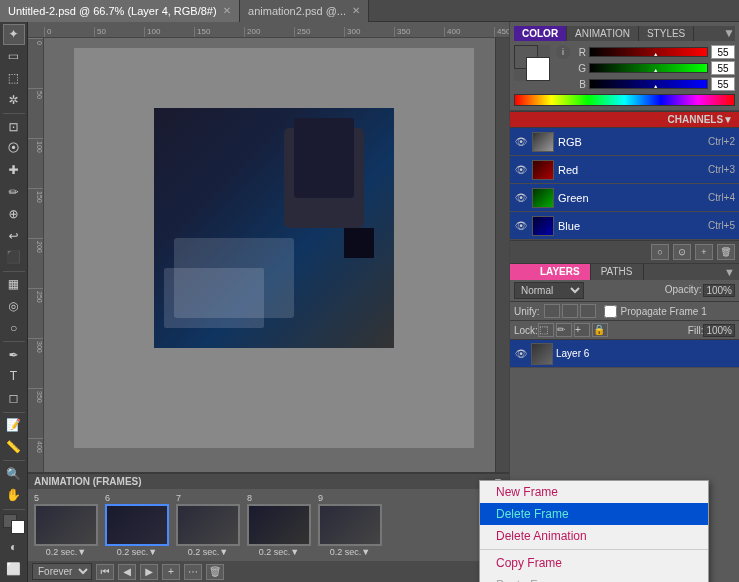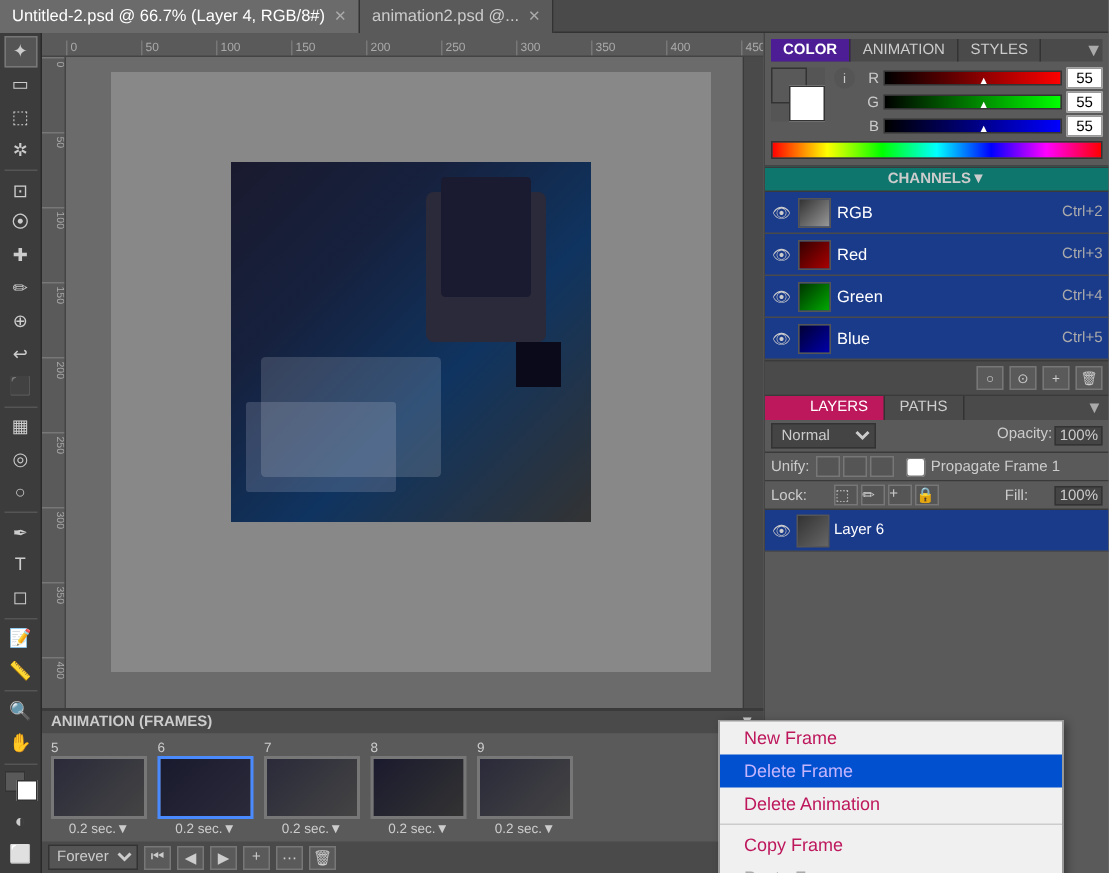--- a/index.html
+++ b/index.html
@@ -298,27 +298,27 @@
       margin-top: 3px;
       border: 1px solid #333;
     }
 
     
     .channels-panel {
       background: #5a5a5a;
       flex-shrink: 0;
     }
     .section-header {
-      background: #0f766e;
+      background: #b91c1c;
       color: #ccc;
       font-size: 10px;
       font-weight: bold;
       padding: 2px 6px;
       display: flex;
-      justify-content: center;
+      justify-content: flex-end;
       align-items: center;
       border-top: 1px solid #3a3a3a;
       border-bottom: 1px solid #3a3a3a;
     }
     .channel-row {
       display: flex;
       align-items: center;
       height: 28px;
       padding: 0 4px;
       cursor: pointer;
@@ -388,23 +388,23 @@
       border-top: 1px solid #3a3a3a;
     }
     .layers-tab {
       padding: 2px 10px;
       font-size: 10px;
       color: #ccc;
       cursor: pointer;
       border-right: 1px solid #333;
     }
     .layers-tab.active {
-      background: #be185d;
+      background: #ec4899;
       color: #fff;
-      font-weight: normal;
+      font-weight: bold;
       padding-left: 30px;
     }
     .layers-controls {
       padding: 2px 4px;
       display: flex;
       align-items: center;
       gap: 4px;
       border-bottom: 1px solid #3a3a3a;
       background: #5a5a5a;
     }
@@ -534,21 +534,21 @@
       font-size: 12px;
     }
     .context-menu-item {
       padding: 4px 16px;
       color: #be185d;
       cursor: pointer;
       white-space: nowrap;
     }
     .context-menu-item.highlighted {
       background: #0050d0;
-      color: #c4b5fd;
+      color: #5eead4;
     }
     .context-menu-item.disabled {
       color: #aaa;
       cursor: default;
     }
     .context-menu-separator {
       height: 1px;
       background: #ccc;
       margin: 2px 0;
     }
@@ -892,21 +892,21 @@
         <span>Unify:</span>
         <div style="display:flex;gap:2px;">
           <div style="width:16px;height:14px;background:#555;border:1px solid #777;cursor:pointer;"></div>
           <div style="width:16px;height:14px;background:#555;border:1px solid #777;cursor:pointer;"></div>
           <div style="width:16px;height:14px;background:#555;border:1px solid #777;cursor:pointer;"></div>
         </div>
         <input type="checkbox" style="margin-left: 4px;">
         <span>Propagate Frame 1</span>
       </div>
 
-      <div style="padding:2px 4px;background:#5a5a5a;border-bottom:1px solid #3a3a3a;display:flex;align-items:center;gap:18px;font-size:10px;color:#ccc;">
+      <div style="padding:2px 4px;background:#5a5a5a;border-bottom:1px solid #3a3a3a;display:flex;align-items:center;gap:0;font-size:10px;color:#ccc;">
         <span>Lock:</span>
         <div style="display:flex;gap:2px;">
           <div style="width:16px;height:14px;background:#555;border:1px solid #777;cursor:pointer;">⬚</div>
           <div style="width:16px;height:14px;background:#555;border:1px solid #777;cursor:pointer;">✏</div>
           <div style="width:16px;height:14px;background:#555;border:1px solid #777;cursor:pointer;">+</div>
           <div style="width:16px;height:14px;background:#555;border:1px solid #777;cursor:pointer;">🔒</div>
         </div>
         <span style="margin-left:auto;text-align:center;">Fill:</span>
         <span style="background:#444;border:1px solid #333;padding:0 2px;">100%</span>
       </div>

